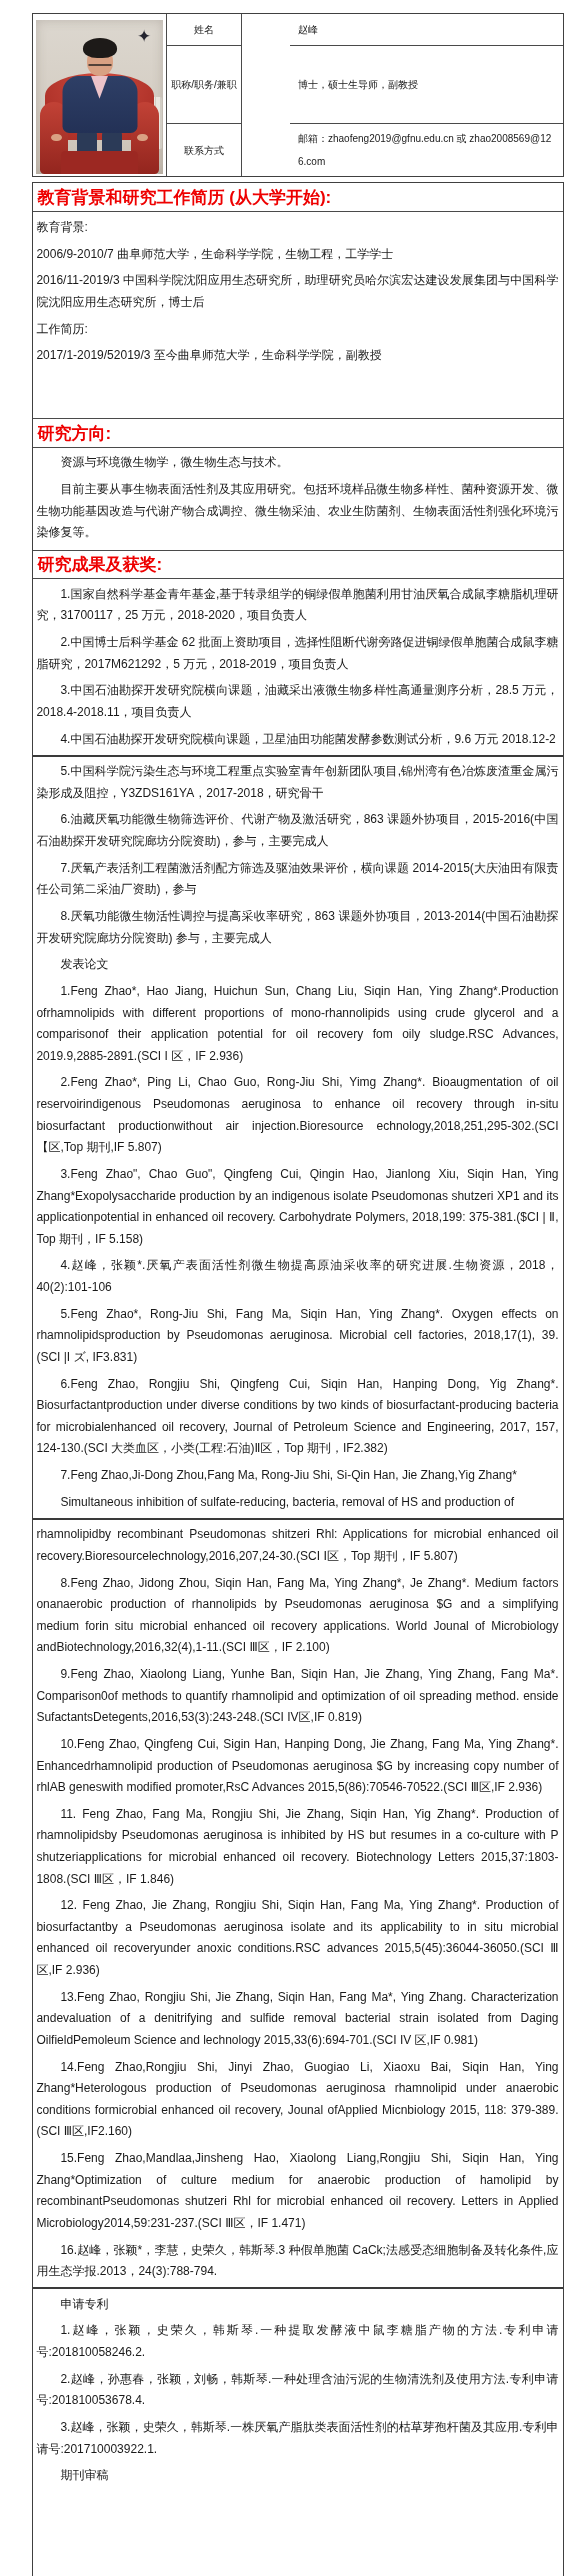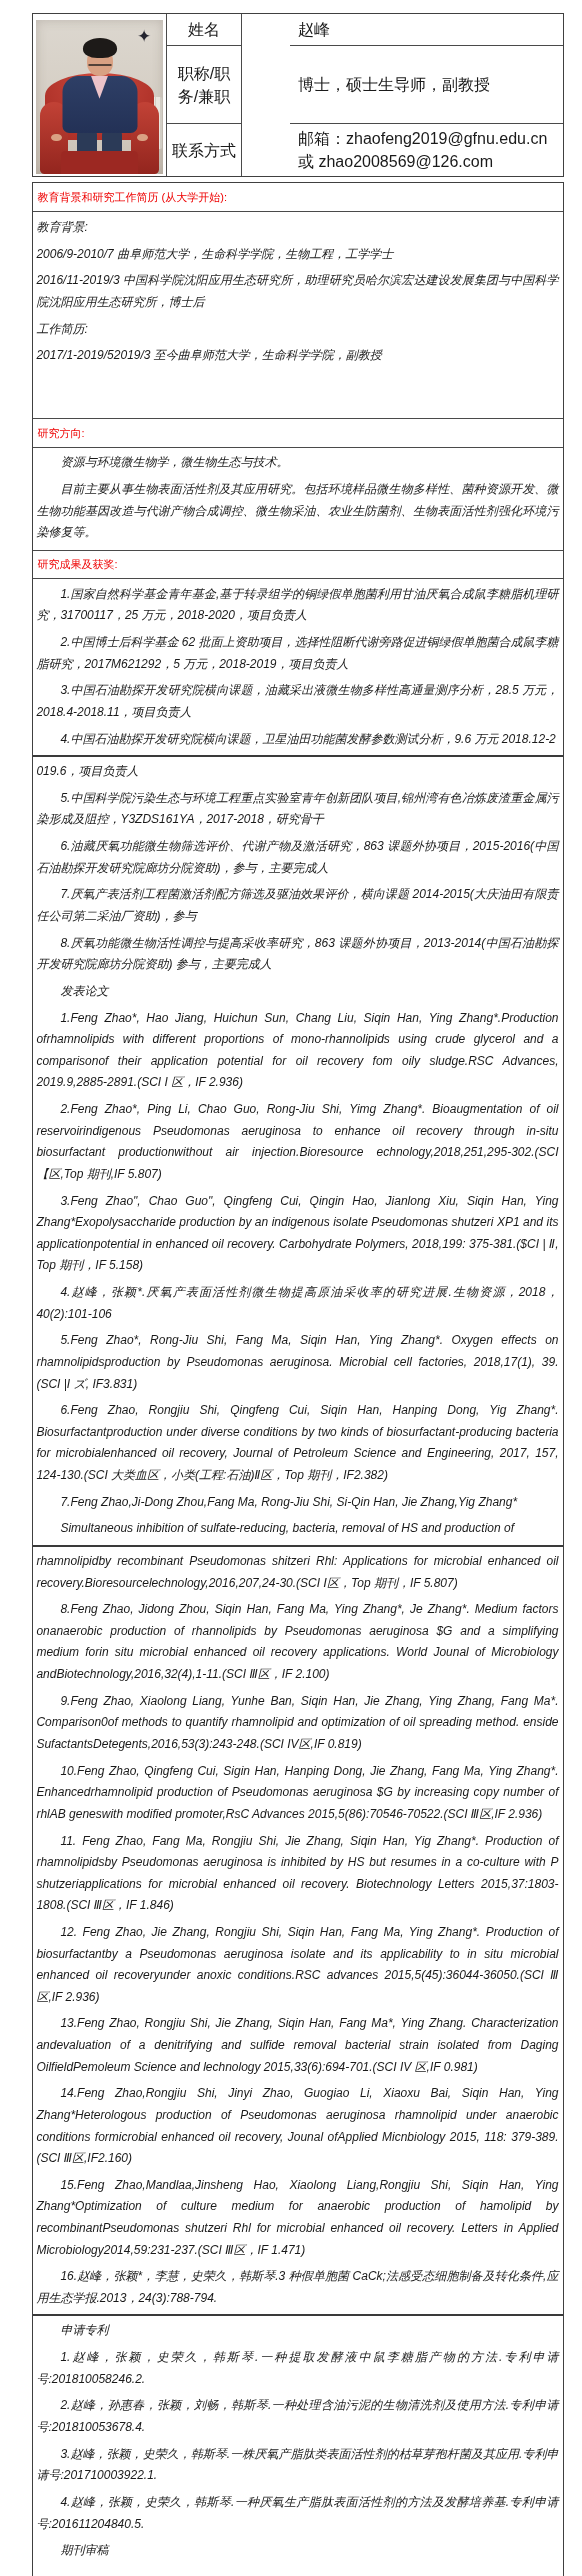--- a/index.html
+++ b/index.html
@@ -30,21 +30,21 @@
   .photo-cell{
     grid-row:1/4;
     border-right:1.1px solid #4a4a4a;
     position:relative;
     overflow:hidden;
   }
   .cell{
     box-sizing:border-box;
     display:flex;
     align-items:center;
-    font-size:16px;
+    font-size:10px;
     line-height:23px;
   }
   .cell.label{
     justify-content:center;
     text-align:center;
     border-right:1.1px solid #4a4a4a;
     padding:1.1px 2.3px;
   }
   .cell.value{
     padding:1.1px 8px;
@@ -139,34 +139,33 @@
     border:1.1px solid #404040;
     background:#fff;
   }
   .row{box-sizing:border-box;}
   .row + .row{border-top:1.1px solid #4a4a4a;}
   .row.split{border-top:2.3px solid #3a3a3a;}
   .row.header{
     min-height:28.4px;
     display:flex;align-items:center;
     padding:1.1px 4.5px;
-    font-size:11px;font-weight:normal;
+    font-size:17px;font-weight:bold;
     color:#ee0000;
   }
   .row.content{
     padding:4.5px 4.5px 4.5px 3.4px;
     font-size:12px;
     text-align:justify;
   }
   .para{
     margin:0 0 5.1px 0;
     line-height:21.6px;
     text-indent:2em;
     word-break:break-word;
-    font-style:italic;
   }
   .para.no-indent{text-indent:0;}
   .para:last-child{margin-bottom:0;}
   
   .h-edu{min-height:207px;}
   .h-dir{min-height:103px;}
   .h-grants-a{min-height:164px;}
   .h-grants-b{min-height:741px;}
   .h-papers{min-height:742px;}
   .h-patents{min-height:309px;}
@@ -232,21 +231,20 @@
       <span>研究成果及获奖:</span>
     </div>
     <div class="row content h-grants-a">
         <p class="para">1.国家自然科学基金青年基金,基于转录组学的铜绿假单胞菌利用甘油厌氧合成鼠李糖脂机理研究，31700117，25 万元，2018-2020，项目负责人</p>
         <p class="para">2.中国博士后科学基金 62 批面上资助项目，选择性阻断代谢旁路促进铜绿假单胞菌合成鼠李糖脂研究，2017M621292，5 万元，2018-2019，项目负责人</p>
         <p class="para">3.中国石油勘探开发研究院横向课题，油藏采出液微生物多样性高通量测序分析，28.5 万元，2018.4-2018.11，项目负责人</p>
         <p class="para">4.中国石油勘探开发研究院横向课题，卫星油田功能菌发酵参数测试分析，9.6 万元 2018.12-2</p>
       </div>
 
     <div class="row content split h-grants-b">
-        <p class="para no-indent">019.6，项目负责人</p>
         <p class="para">5.中国科学院污染生态与环境工程重点实验室青年创新团队项目,锦州湾有色冶炼废渣重金属污染形成及阻控，Y3ZDS161YA，2017-2018，研究骨干</p>
         <p class="para">6.油藏厌氧功能微生物筛选评价、代谢产物及激活研究，863 课题外协项目，2015-2016(中国石油勘探开发研究院廊坊分院资助)，参与，主要完成人</p>
         <p class="para">7.厌氧产表活剂工程菌激活剂配方筛选及驱油效果评价，横向课题 2014-2015(大庆油田有限责任公司第二采油厂资助)，参与</p>
         <p class="para">8.厌氧功能微生物活性调控与提高采收率研究，863 课题外协项目，2013-2014(中国石油勘探开发研究院廊坊分院资助) 参与，主要完成人</p>
         <p class="para">发表论文</p>
         <p class="para">1.Feng Zhao*, Hao Jiang, Huichun Sun, Chang Liu, Siqin Han, Ying Zhang*.Production ofrhamnolipids with different proportions of mono-rhannolipids using crude glycerol and a comparisonof their application potential for oil recovery fom oily sludge.RSC Advances, 2019.9,2885-2891.(SCI I 区，IF 2.936)</p>
         <p class="para">2.Feng Zhao*, Ping Li, Chao Guo, Rong-Jiu Shi, Yimg Zhang*. Bioaugmentation of oil reservoirindigenous Pseudomonas aeruginosa to enhance oil recovery through in-situ biosurfactant productionwithout air injection.Bioresource echnology,2018,251,295-302.(SCI 【区,Top 期刊,IF 5.807)</p>
         <p class="para">3.Feng Zhao", Chao Guo", Qingfeng Cui, Qingin Hao, Jianlong Xiu, Siqin Han, Ying Zhang*Exopolysaccharide production by an indigenous isolate Pseudomonas shutzeri XP1 and its applicationpotential in enhanced oil recovery. Carbohydrate Polymers, 2018,199: 375-381.($CI | Ⅱ, Top 期刊，IF 5.158)</p>
         <p class="para">4.赵峰，张颖*.厌氧产表面活性剂微生物提高原油采收率的研究进展.生物资源，2018，40(2):101-106</p>
         <p class="para">5.Feng Zhao*, Rong-Jiu Shi, Fang Ma, Siqin Han, Ying Zhang*. Oxygen effects on rhamnolipidsproduction by Pseudomonas aeruginosa. Microbial cell factories, 2018,17(1), 39. (SCI |I ズ, IF3.831)</p>
@@ -266,19 +264,18 @@
         <p class="para">14.Feng Zhao,Rongjiu Shi, Jinyi Zhao, Guogiao Li, Xiaoxu Bai, Siqin Han, Ying Zhang*Heterologous production of Pseudomonas aeruginosa rhamnolipid under anaerobic conditions formicrobial enhanced oil recovery, Jounal ofApplied Micnbiology 2015, 118: 379-389. (SCI Ⅲ区,IF2.160)</p>
         <p class="para">15.Feng Zhao,Mandlaa,Jinsheng Hao, Xiaolong Liang,Rongjiu Shi, Siqin Han, Ying Zhang*Optimization of culture medium for anaerobic production of hamolipid by recombinantPseudomonas shutzeri Rhl for microbial enhanced oil recovery. Letters in Applied Microbiology2014,59:231-237.(SCI Ⅲ区，IF 1.471)</p>
         <p class="para">16.赵峰，张颖*，李慧，史荣久，韩斯琴.3 种假单胞菌 CaCk;法感受态细胞制备及转化条件,应用生态学报.2013，24(3):788-794.</p>
       </div>
 
     <div class="row content split h-patents">
         <p class="para">申请专利</p>
         <p class="para">1.赵峰，张颖，史荣久，韩斯琴.一种提取发酵液中鼠李糖脂产物的方法.专利申请号:201810058246.2.</p>
         <p class="para">2.赵峰，孙惠春，张颖，刘畅，韩斯琴.一种处理含油污泥的生物清洗剂及使用方法.专利申请号:201810053678.4.</p>
         <p class="para">3.赵峰，张颖，史荣久，韩斯琴.一株厌氧产脂肽类表面活性剂的枯草芽孢杆菌及其应用.专利申请号:201710003922.1.</p>
-        <p class="para">4.赵峰，张颖，史荣久，韩斯琴.一种厌氧生产脂肽表面活性剂的方法及发酵培养基.专利申请号:201611204840.5.</p>
         <p class="para">期刊审稿</p>
       </div>
 
   </div>
 </div>
 
 
 </body></html>

